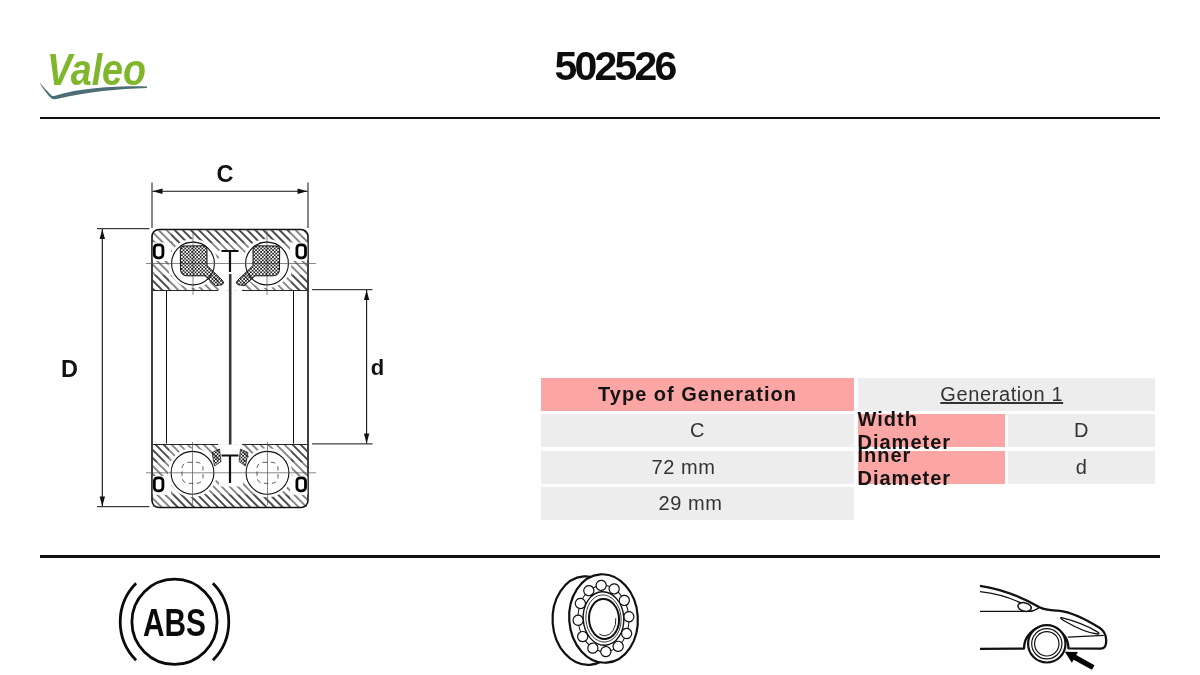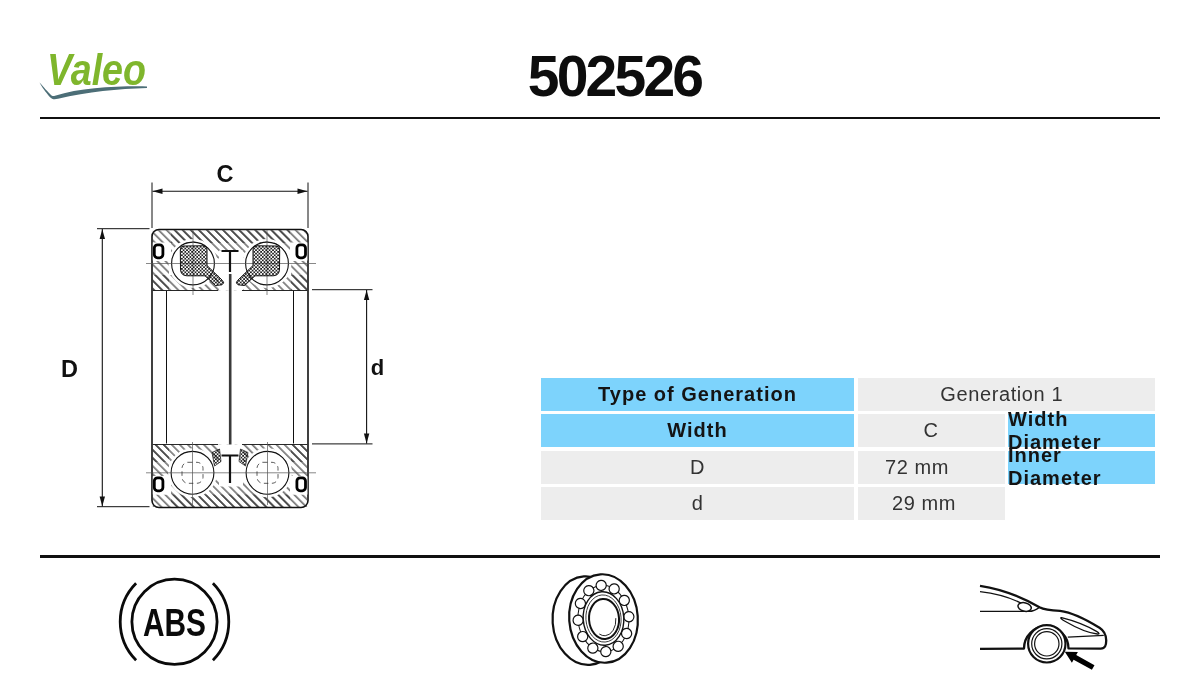--- a/index.html
+++ b/index.html
@@ -1,27 +1,27 @@
 <!DOCTYPE html>
 <html><head>
 <meta charset="utf-8">
 <style>
   html,body{margin:0;padding:0;}
   #page{position:relative;width:1200px;height:666px;background:#ffffff;overflow:hidden;
         font-family:"Liberation Sans",sans-serif;margin-top:19px;}
   .hr{position:absolute;left:40px;width:1120px;height:2.4px;background:#101010;}
   #pn{position:absolute;left:0;right:0;top:23.5px;text-align:center;
-      font-size:57px;font-weight:bold;letter-spacing:-2.8px;color:#0d0d0d;padding-left:29px;}
+      font-size:41px;font-weight:bold;letter-spacing:-2.8px;color:#0d0d0d;padding-left:29px;}
   .tbl{position:absolute;left:541px;top:359px;display:grid;
        grid-template-columns:313px 147px 147px;column-gap:3.5px;row-gap:3.3px;
        grid-auto-rows:33px;}
   .tbl div{display:flex;align-items:center;justify-content:center;}
-  .lab{background:#7dd3fc;font-weight:bold;font-size:20px;color:#141414;letter-spacing:1px;}
+  .lab{background:#fca5a5;font-weight:bold;font-size:20px;color:#141414;letter-spacing:1px;}
   .val{background:#ededed;font-size:20px;color:#333;letter-spacing:.6px;}
-  .sp2{grid-column:2/4;}
+  .sp2{grid-column:2/4;text-decoration:underline;}
 </style>
 </head>
 <body>
 <div id="page">
 
   <svg id="logo" style="position:absolute;left:36px;top:27px;" width="116" height="58" viewBox="0 0 116 58">
     <text x="11" y="38.8" font-family="Liberation Sans, sans-serif" font-weight="bold" font-style="italic" font-size="43.5" fill="#7fb62c" textLength="99" lengthAdjust="spacingAndGlyphs">Valeo</text>
     <path d="M3.5,36.5 C6,39 10,44 14.5,48.5 C16,50 17,50.5 19,49.8 C45,41.5 80,40 111,40.4
              L111,42 C82,42.9 52,45.8 22,52.8 C18.3,53.7 16.3,53.6 13.8,50.9 C9.9,46.4 5.5,40.5 3.5,36.5 Z" fill="#4c6e77"></path>
   </svg>
@@ -131,21 +131,20 @@
     <line x1="312" y1="424.9" x2="372.5" y2="424.9" stroke="#111" stroke-width="1"></line>
     <line x1="366.6" y1="271" x2="366.6" y2="424.6" stroke="#111" stroke-width="1.1"></line>
     <polygon points="366.6,271.2 363.9,281 369.3,281" fill="#111"></polygon>
     <polygon points="366.6,424.4 363.9,414.6 369.3,414.6" fill="#111"></polygon>
     <text x="377.5" y="356" font-size="22" font-weight="bold" fill="#111" text-anchor="middle">d</text>
   </svg>
 
   <div class="tbl">
     <div class="lab">Type of Generation</div>
       <div class="val sp2" style="padding-right:9px">Generation 1</div>
-    <div class="lab">Width</div>
       <div class="val">C</div>
     <div class="lab">Width Diameter</div>
       <div class="val">D</div>
       <div class="val" style="padding-right:28px">72 mm</div>
     <div class="lab">Inner Diameter</div>
       <div class="val">d</div>
       <div class="val" style="padding-right:14px">29 mm</div>
   </div>
 
   <div class="hr" style="top:536.3px"></div>

